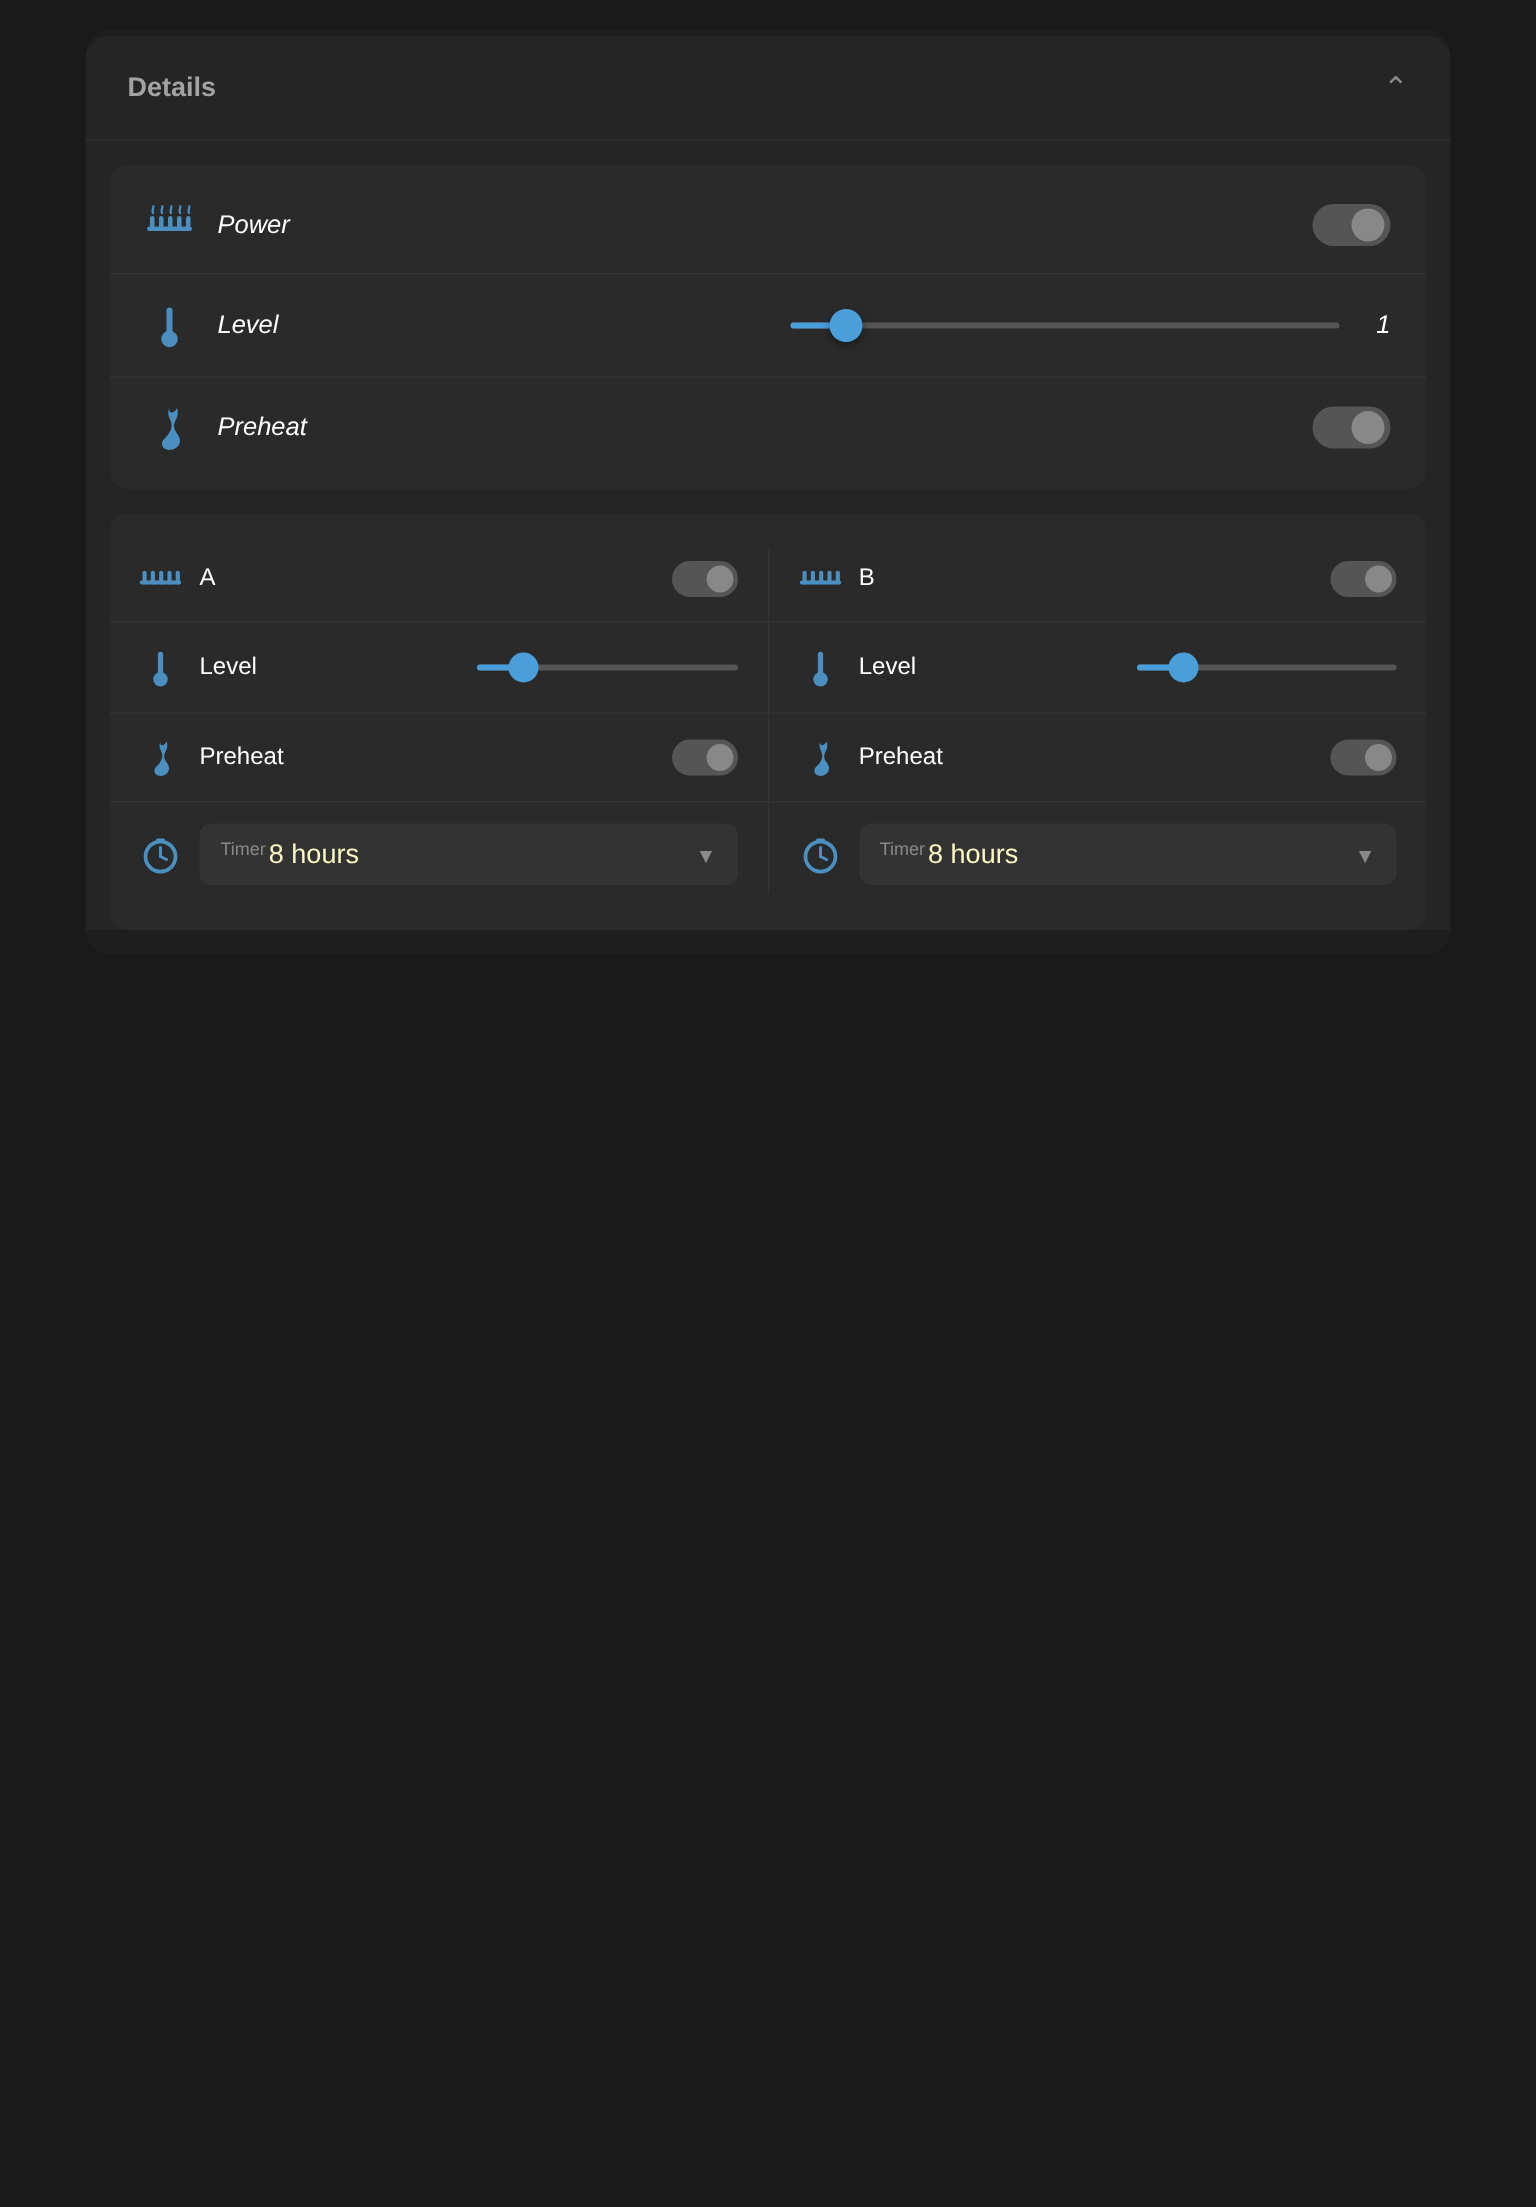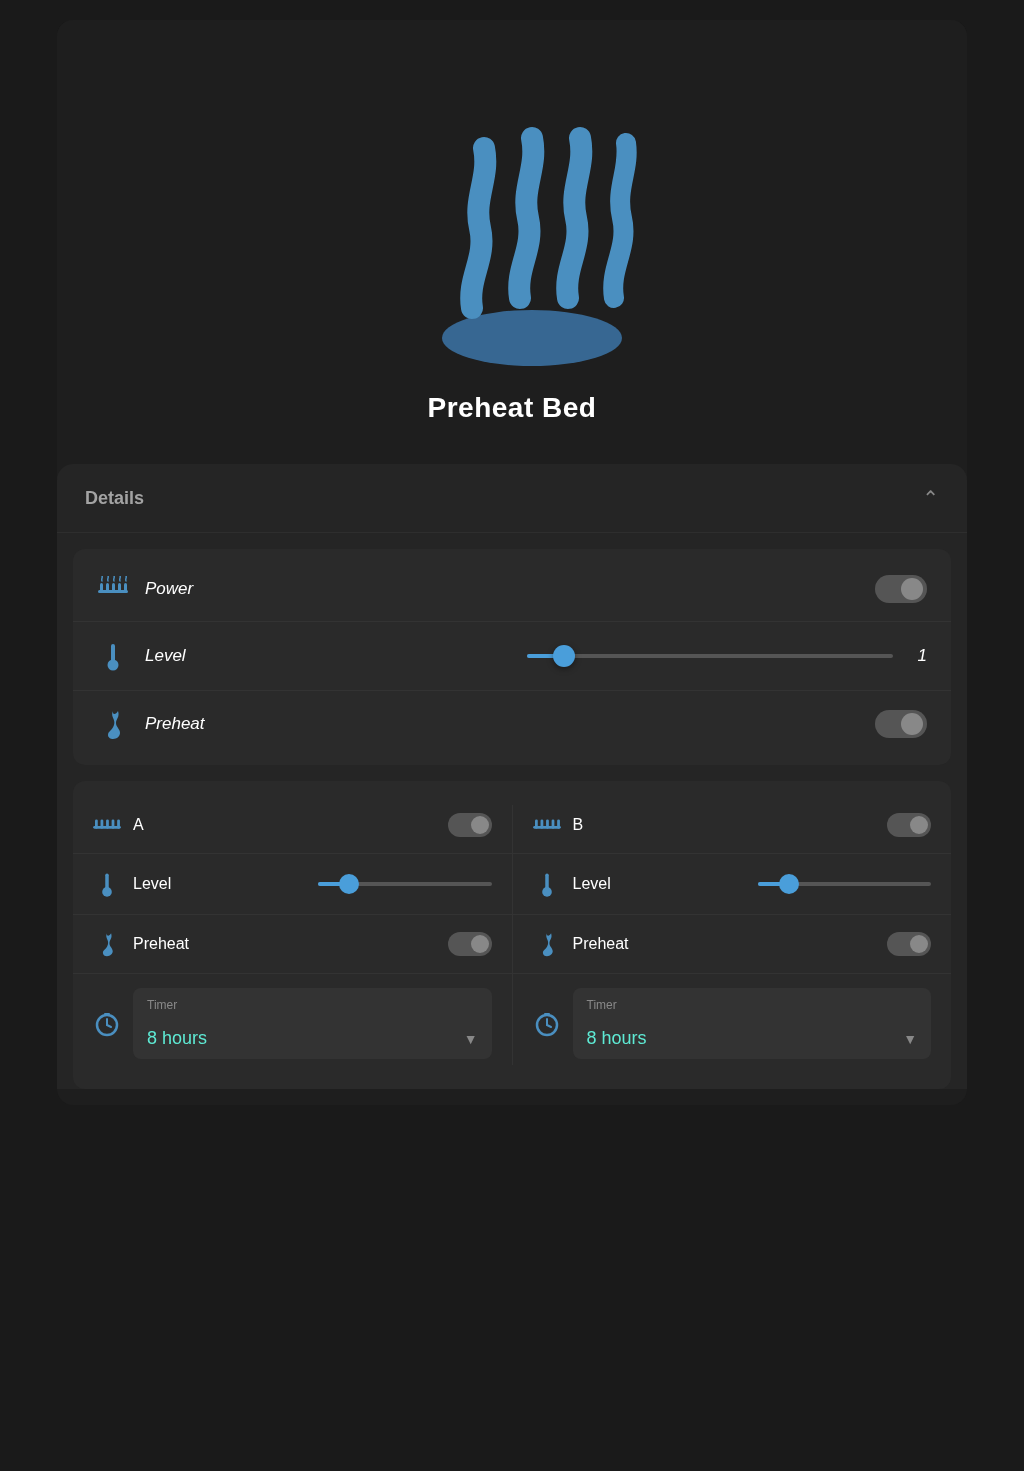--- a/index.html
+++ b/index.html
@@ -254,62 +254,46 @@
       border-radius: 8px;
       padding: 10px 14px;
       display: flex;
       justify-content: space-between;
       align-items: flex-end;
       cursor: pointer;
     }
 
     .timer-label-text {
       display: flex;
-      flex-direction: column;
-      gap: 16px;
+      flex-direction: row;
+      gap: 2px;
     }
 
     .timer-label-small {
       color: #888;
       font-size: 12px;
     }
 
     .timer-value {
-      color: #5eead4;
+      color: #fef9c3;
       font-size: 18px;
       font-weight: 500;
     }
 
     .dropdown-arrow {
       color: #888;
       font-size: 14px;
       margin-bottom: 2px;
     }
   </style>
 </head>
 <body>
 
 <div class="app-container">
 
-  <div class="hero-section">
-
-    <svg class="bed-icon" viewBox="0 0 280 300" xmlns="http://www.w3.org/2000/svg">
-
-      <ellipse cx="160" cy="270" rx="90" ry="28" fill="#3a6f9e" opacity="0.9"></ellipse>
-
-      <path d="M100 240 C95 210, 115 190, 108 160 C101 130, 118 110, 112 80" stroke="#4a8fc0" stroke-width="22" fill="none" stroke-linecap="round"></path>
-
-      <path d="M148 230 C143 200, 163 180, 156 150 C149 120, 166 100, 160 70" stroke="#4a8fc0" stroke-width="22" fill="none" stroke-linecap="round"></path>
-
-      <path d="M196 230 C191 200, 211 180, 204 150 C197 120, 214 100, 208 70" stroke="#4a8fc0" stroke-width="22" fill="none" stroke-linecap="round"></path>
-
-      <path d="M242 230 C237 200, 257 180, 250 150 C243 120, 258 102, 254 75" stroke="#4a8fc0" stroke-width="20" fill="none" stroke-linecap="round"></path>
-    </svg>
-    <span class="hero-title">Preheat Bed</span>
-  </div>
 
   <div class="details-section">
 
     <div class="details-header">
       <span class="details-title">Details</span>
       <span class="chevron-up">⌃</span>
     </div>
 
     <div class="control-card">
 

